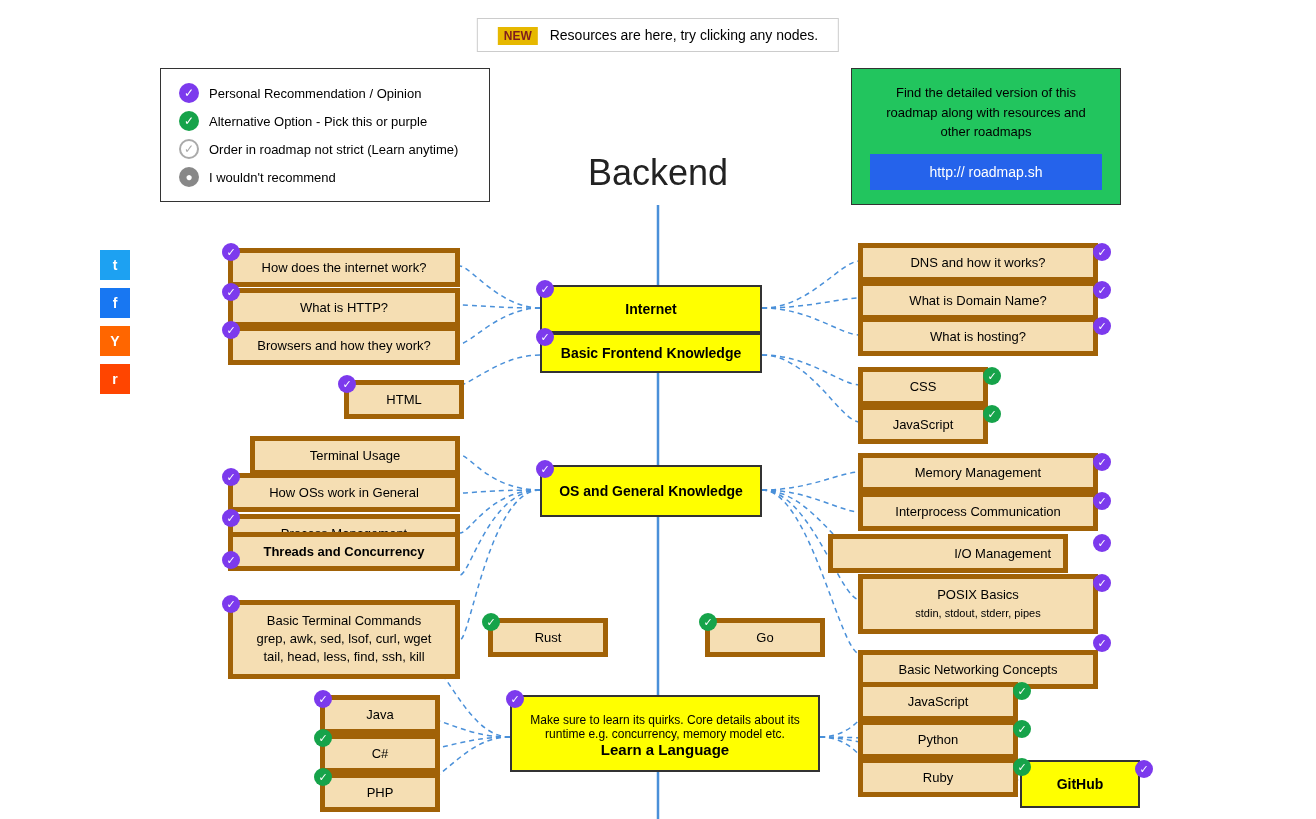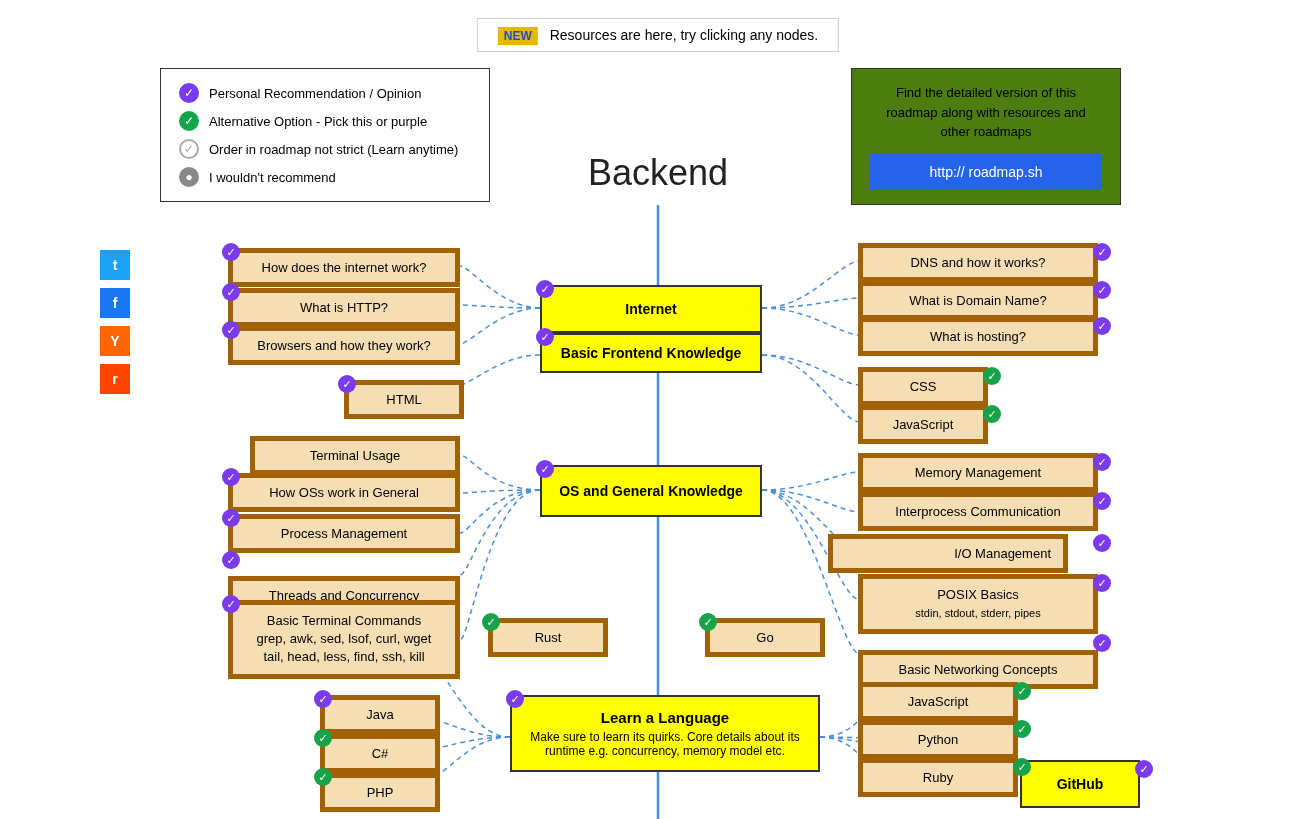--- a/index.html
+++ b/index.html
@@ -20,21 +20,21 @@
       transform: translateX(-50%);
       border: 1px solid #ccc;
       padding: 8px 20px;
       background: #fff;
       font-size: 14px;
       white-space: nowrap;
       z-index: 10;
     }
     .new-badge {
       background: #e6b800;
-      color: #1d4ed8;
+      color: #7f1d1d;
       font-weight: bold;
       padding: 2px 6px;
       font-size: 12px;
       margin-right: 8px;
     }
 
     
     .legend {
       position: absolute;
       top: 68px;
@@ -66,21 +66,21 @@
     .legend-icon.gray-outline { background: #fff; border: 2px solid #aaa; color: #aaa; font-size: 12px; }
     .legend-icon.gray { background: #888; color: #fff; font-size: 12px; }
 
     
     .info-box {
       position: absolute;
       top: 68px;
       right: 195px;
       border: 1px solid #333;
       padding: 14px 18px;
-      background: #4d7c0f;
+      background: #22c55e;
       width: 270px;
       text-align: center;
     }
     .info-box p {
       font-size: 13px;
       margin-bottom: 12px;
       line-height: 1.5;
     }
     .info-box a {
       display: block;
@@ -266,22 +266,22 @@
   <span>Basic Frontend Knowledge</span>
 </div>
 <div class="check purple" style="left:536px; top:328px;">✓</div>
 
 <div class="node node-yellow" style="left:540px; top:465px; width:222px; padding:16px 12px;">
   <span>OS and General Knowledge</span>
 </div>
 <div class="check purple" style="left:536px; top:460px;">✓</div>
 
 <div class="node node-yellow" style="left:510px; top:695px; width:310px; padding:12px 12px; text-align:center;">
+  <div style="font-size:12px; font-weight:normal; margin-top:4px;">Make sure to learn its quirks. Core details about its runtime e.g. concurrency, memory model etc.</div>
   <div style="font-weight:bold; font-size:15px;">Learn a Language</div>
-  <div style="font-size:12px; font-weight:normal; margin-top:4px;">Make sure to learn its quirks. Core details about its runtime e.g. concurrency, memory model etc.</div>
 </div>
 <div class="check purple" style="left:506px; top:690px;">✓</div>
 
 <div class="node node-tan" style="left:228px; top:248px; width:232px;">
   <span>How does the internet work?</span>
 </div>
 <div class="check purple" style="left:222px; top:243px;">✓</div>
 
 <div class="node node-tan" style="left:228px; top:288px; width:232px;">
   <span>What is HTTP?</span>
@@ -305,21 +305,21 @@
 <div class="node node-tan" style="left:228px; top:473px; width:232px;">
   <span>How OSs work in General</span>
 </div>
 <div class="check purple" style="left:222px; top:468px;">✓</div>
 
 <div class="node node-tan" style="left:228px; top:514px; width:232px;">
   <span>Process Management</span>
 </div>
 <div class="check purple" style="left:222px; top:509px;">✓</div>
 
-<div class="node node-tan" style="left:228px; top:576px; width:232px;">
+<div class="node node-tan" style="left:228px; top:532px; width:232px;font-weight:bold;">
   <span>Threads and Concurrency</span>
 </div>
 <div class="check purple" style="left:222px; top:551px;">✓</div>
 
 <div class="node node-tan" style="left:228px; top:600px; width:232px; line-height:1.4;">
   <span>Basic Terminal Commands<br>grep, awk, sed, lsof, curl, wget<br>tail, head, less, find, ssh, kill</span>
 </div>
 <div class="check purple" style="left:222px; top:595px;">✓</div>
 
 <div class="node node-tan" style="left:488px; top:618px; width:120px; text-align:center;">

